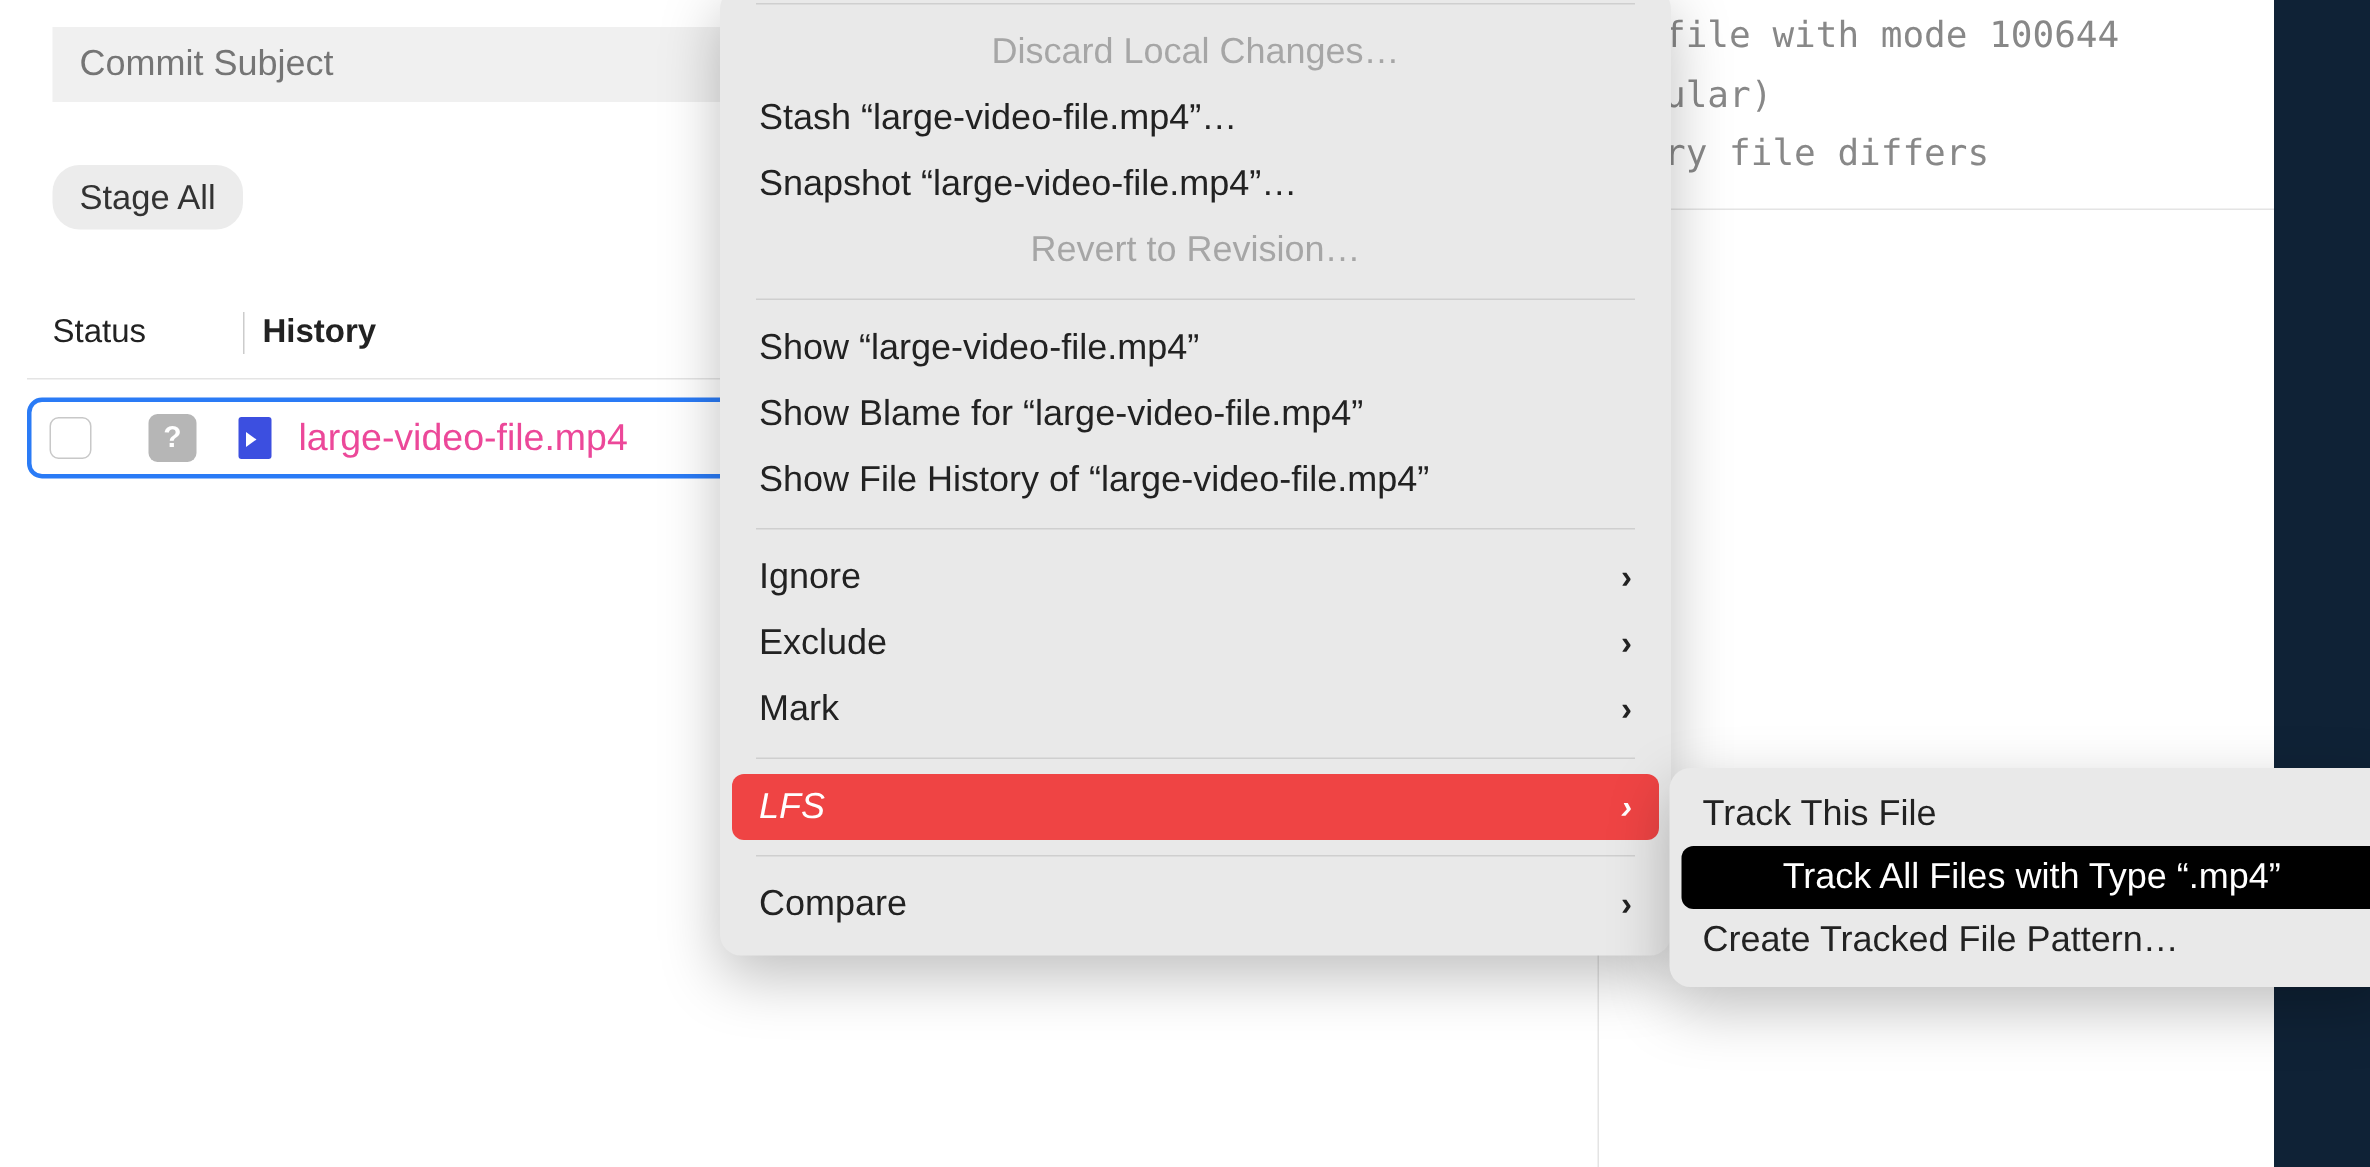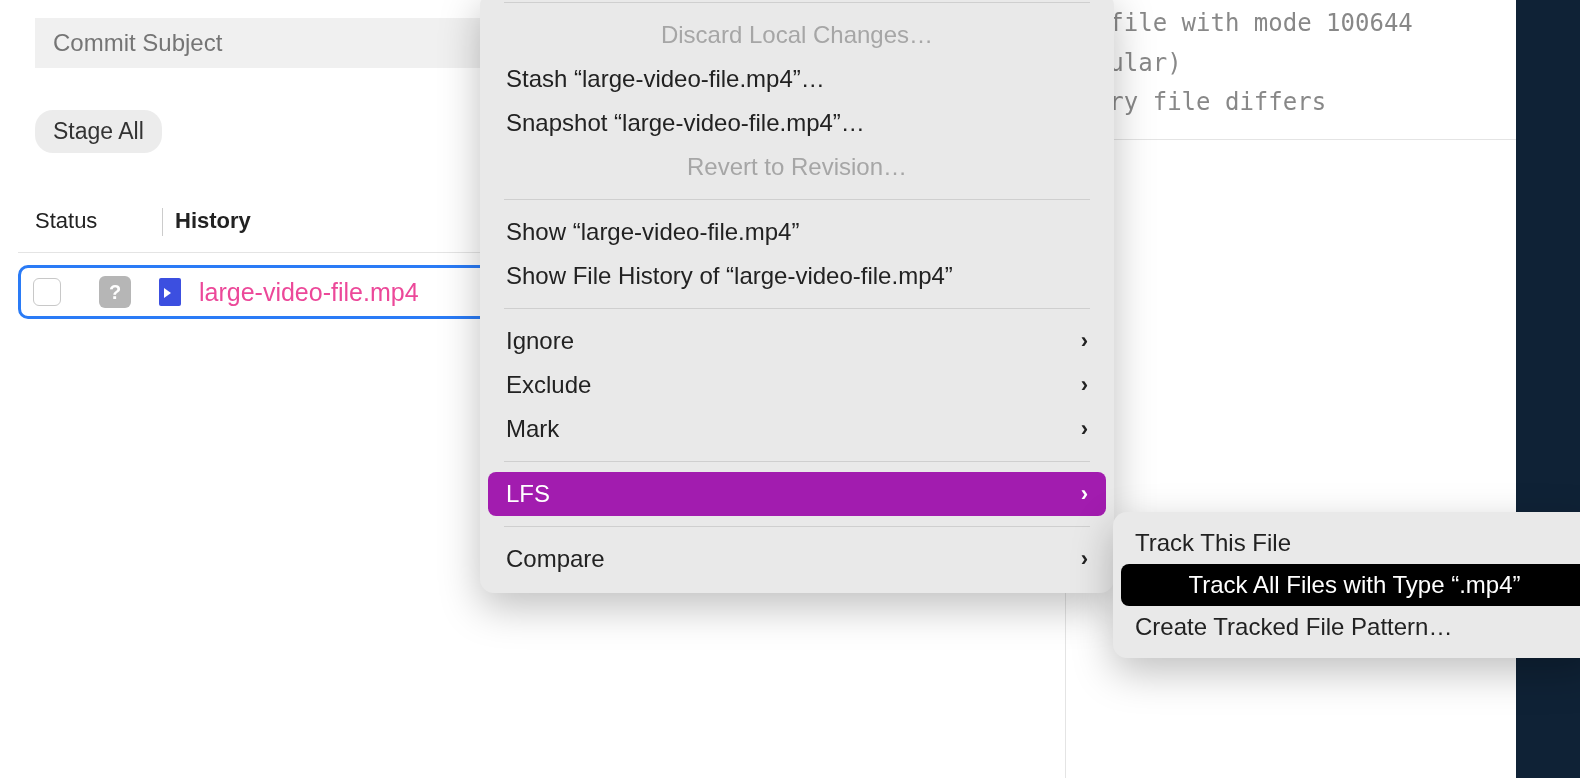--- a/index.html
+++ b/index.html
@@ -167,22 +167,23 @@
     color: #222;
     padding: 8px 18px;
     border-radius: 8px;
     display: flex;
     align-items: center;
     justify-content: space-between;
     cursor: default;
   }
   .ctx-item.disabled { color: #a6a6a6; justify-content: center; }
   .ctx-item.highlight {
-    background: #a21caf;
+    background: #ef4444;
     color: #fff;
+    font-style: italic;
   }
   .chevron {
     font-size: 22px;
     font-weight: 700;
   }
   .ctx-item.highlight .chevron { color: #fff; }
 
   
   .sub-menu {
     position: absolute;
@@ -250,20 +251,23 @@
     <span>Snapshot “large-video-file.mp4”…</span>
   </div>
   <div class="ctx-item disabled">
     <span>Revert to Revision…</span>
   </div>
   <div class="ctx-sep"></div>
   <div class="ctx-item">
     <span>Show “large-video-file.mp4”</span>
   </div>
   <div class="ctx-item">
+    <span>Show Blame for “large-video-file.mp4”</span>
+  </div>
+  <div class="ctx-item">
     <span>Show File History of “large-video-file.mp4”</span>
   </div>
   <div class="ctx-sep"></div>
   <div class="ctx-item">
     <span>Ignore</span>
     <span class="chevron">›</span>
   </div>
   <div class="ctx-item">
     <span>Exclude</span>
     <span class="chevron">›</span>

